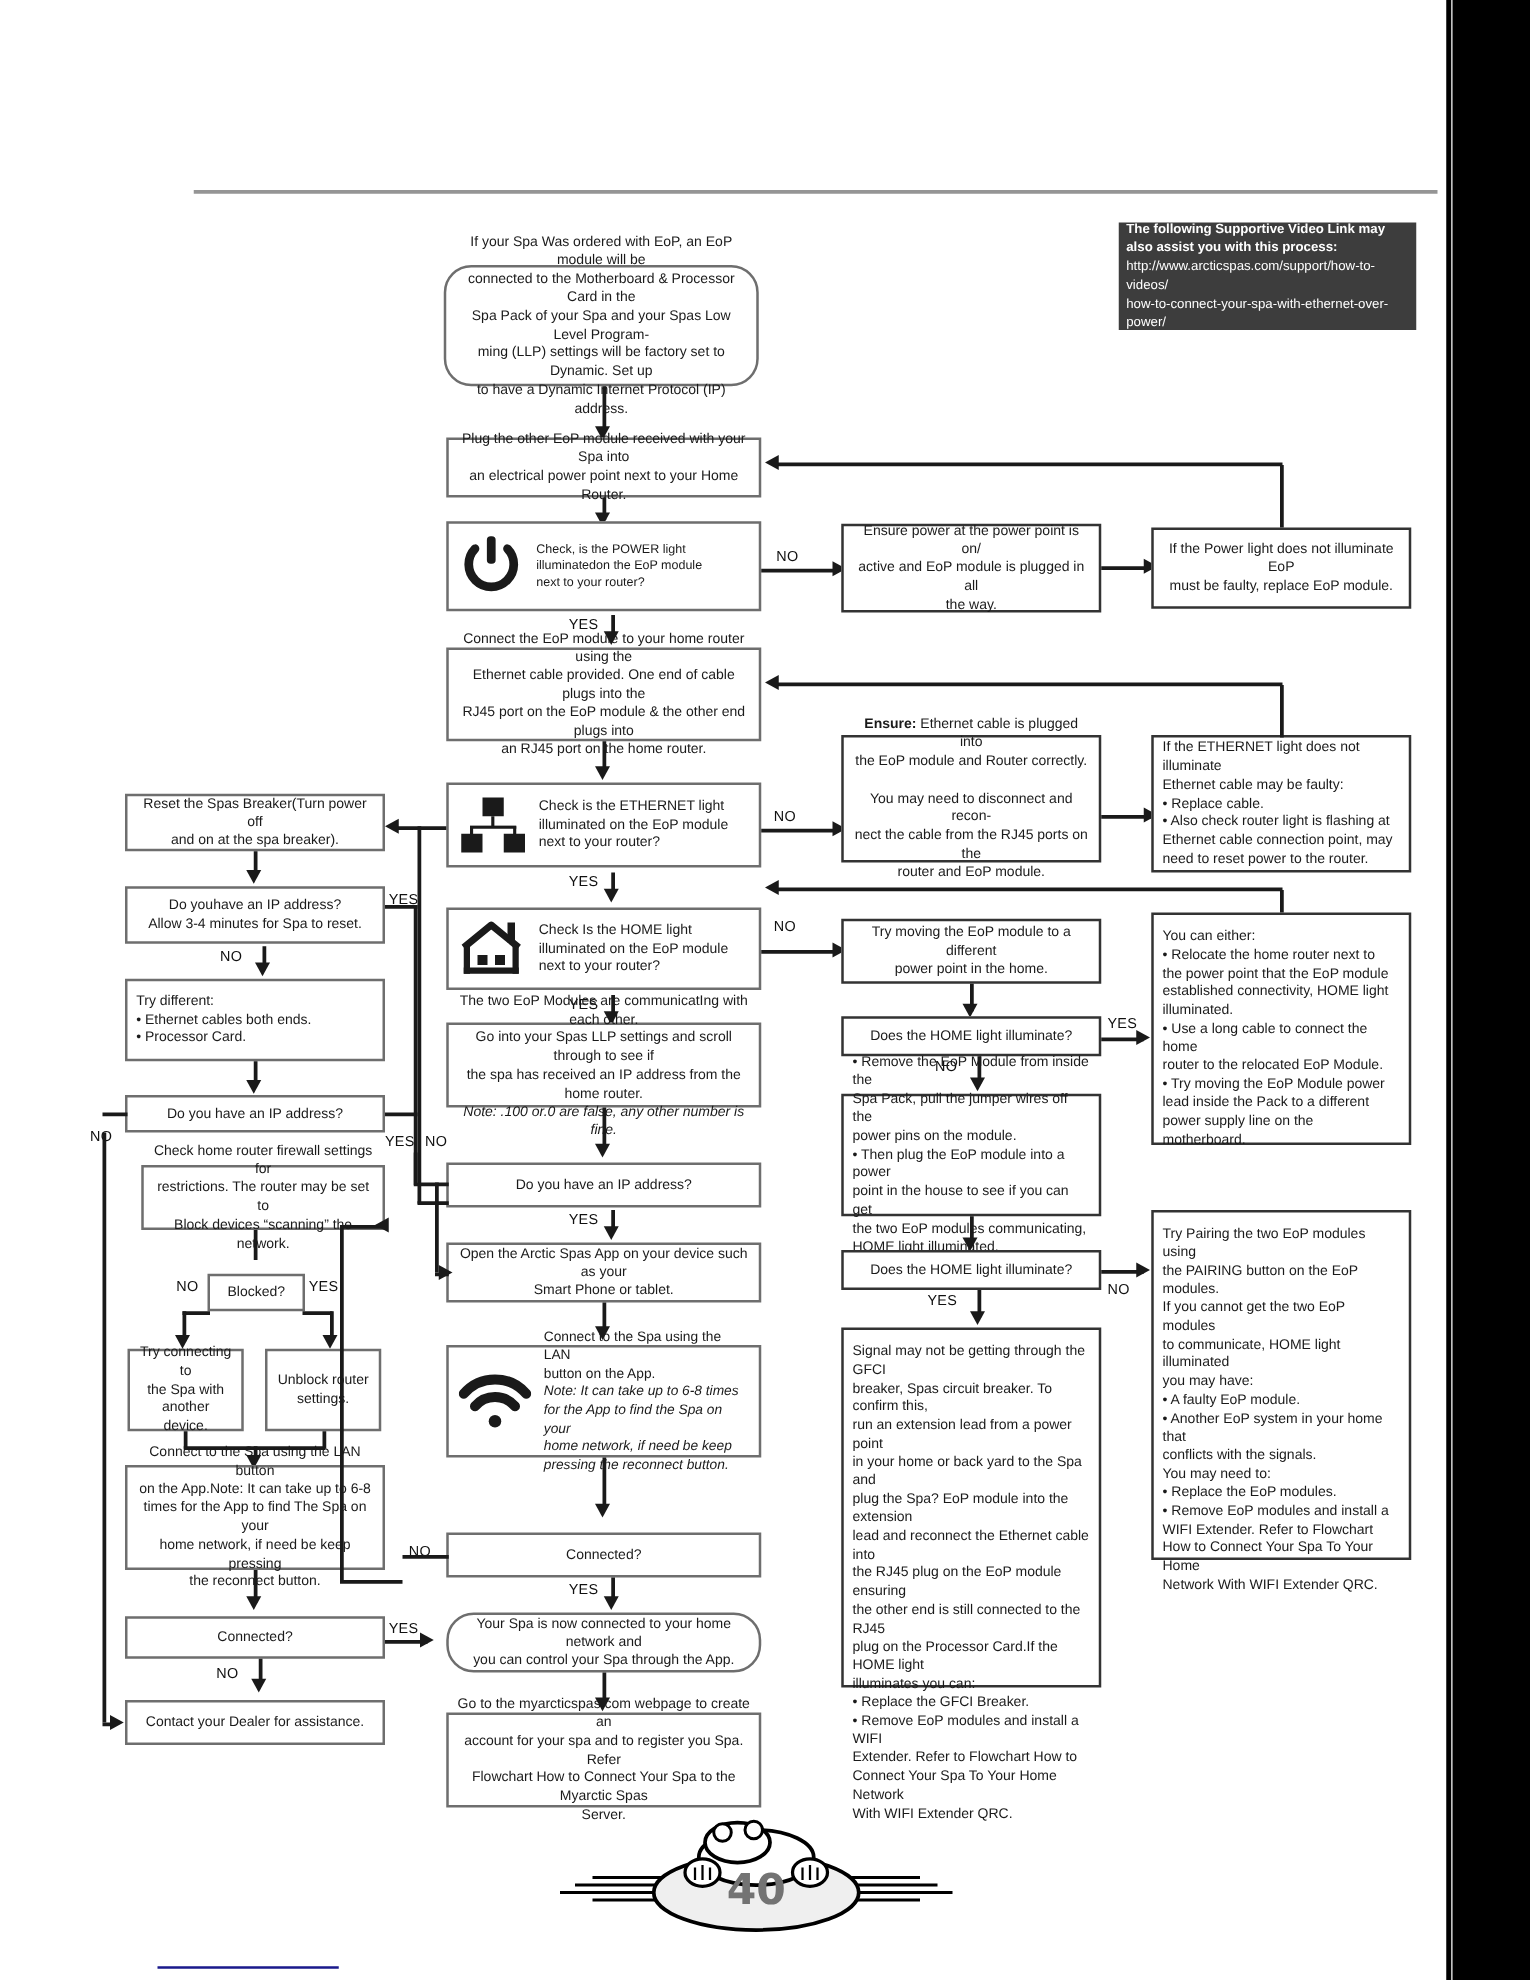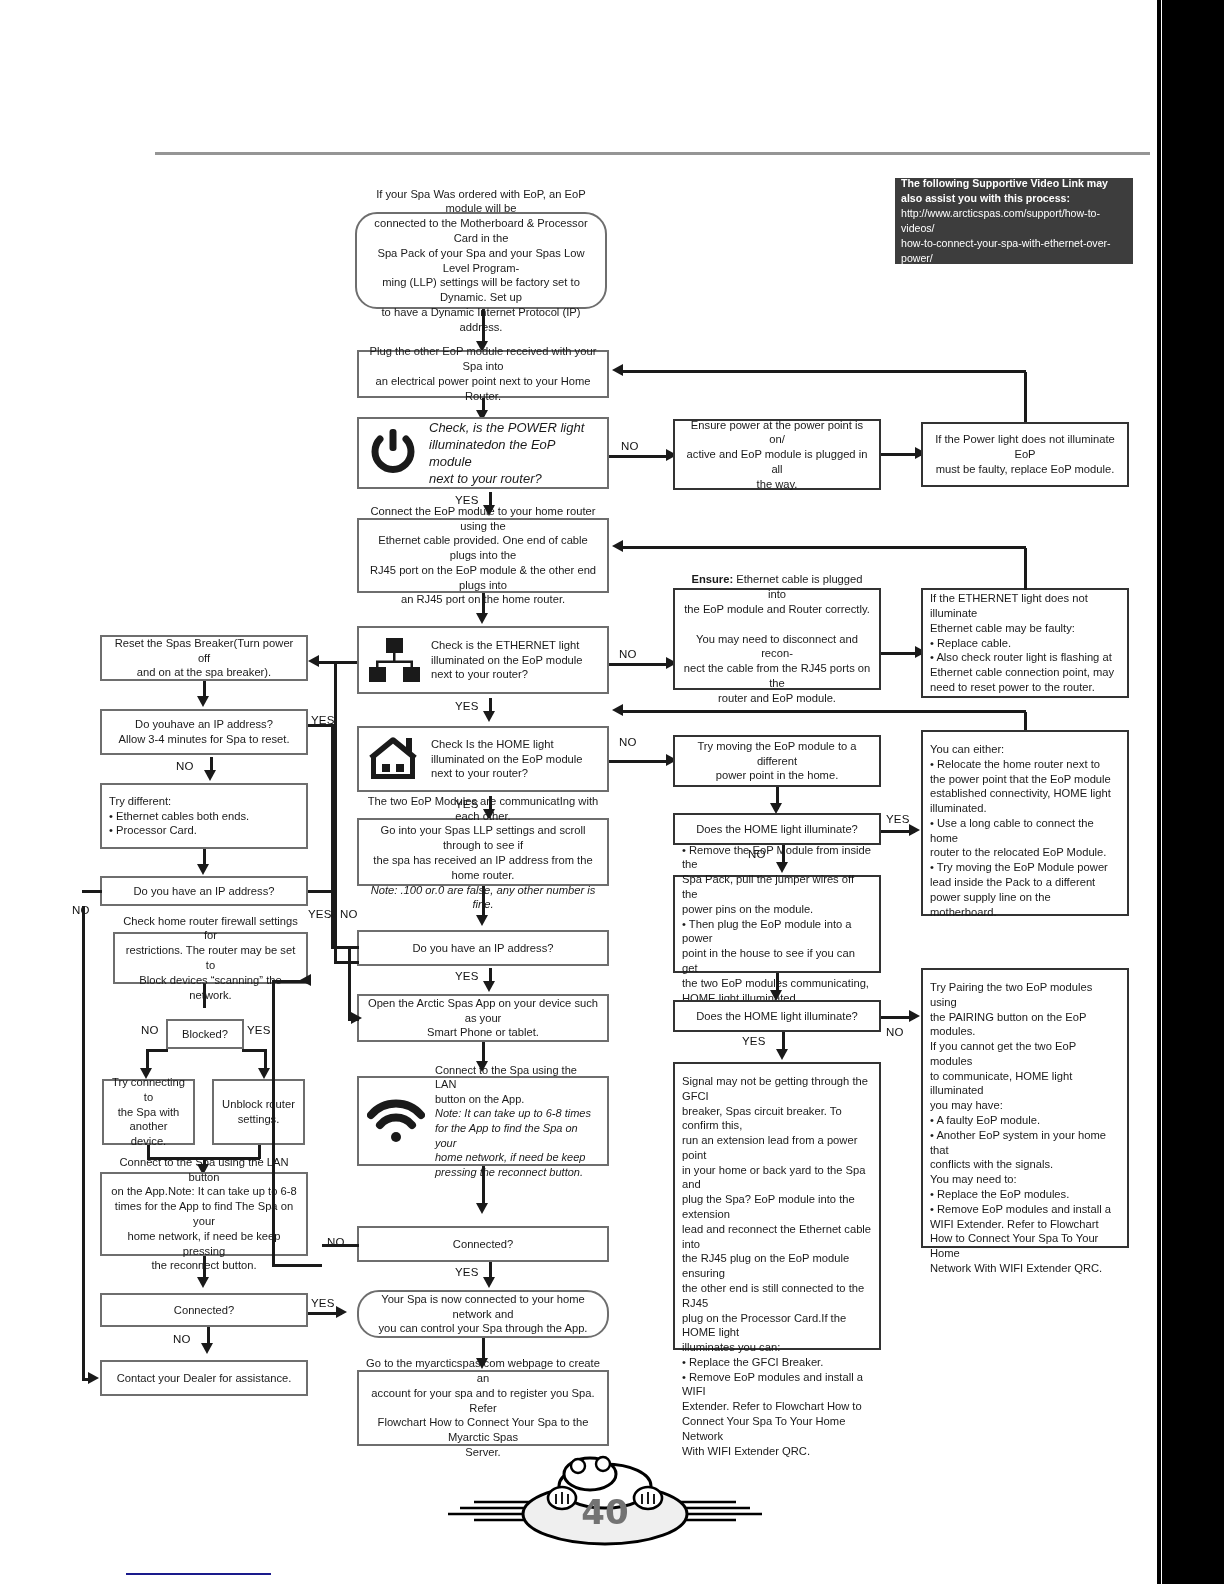--- a/index.html
+++ b/index.html
@@ -80,21 +80,21 @@
   <div class="ln v" style="left:482px;top:398px;height:18px;"></div>
   <div class="arw d" style="left:476px;top:410px;"></div>
 
   <div class="box icon" style="left:357px;top:417px;width:252px;height:72px;">
     <span class="ic">
       <svg width="52" height="52" viewBox="0 0 52 52">
         <path d="M13 12 A18 18 0 1 0 39 12" stroke="#1a1a1a" stroke-width="7" fill="none" stroke-linecap="round"></path>
         <rect x="22.5" y="2" width="7" height="22" rx="3" fill="#1a1a1a"></rect>
       </svg>
     </span>
-    <span class="txt" style="font-size:13px;font-style:italic;">Check, is the POWER light
+    <span class="txt" style="font-size:10px;">Check, is the POWER light
 illuminatedon the EoP module
 next to your router?</span>
   </div>
   <div class="lbl" style="left:455px;top:494px;">YES</div>
   <div class="ln v" style="left:489px;top:492px;height:18px;"></div>
   <div class="arw d" style="left:483px;top:505px;"></div>
 
   <div class="lbl" style="left:621px;top:440px;">NO</div>
   <div class="ln h" style="left:609px;top:455px;width:62px;"></div>
   <div class="arw r" style="left:666px;top:449px;"></div>

